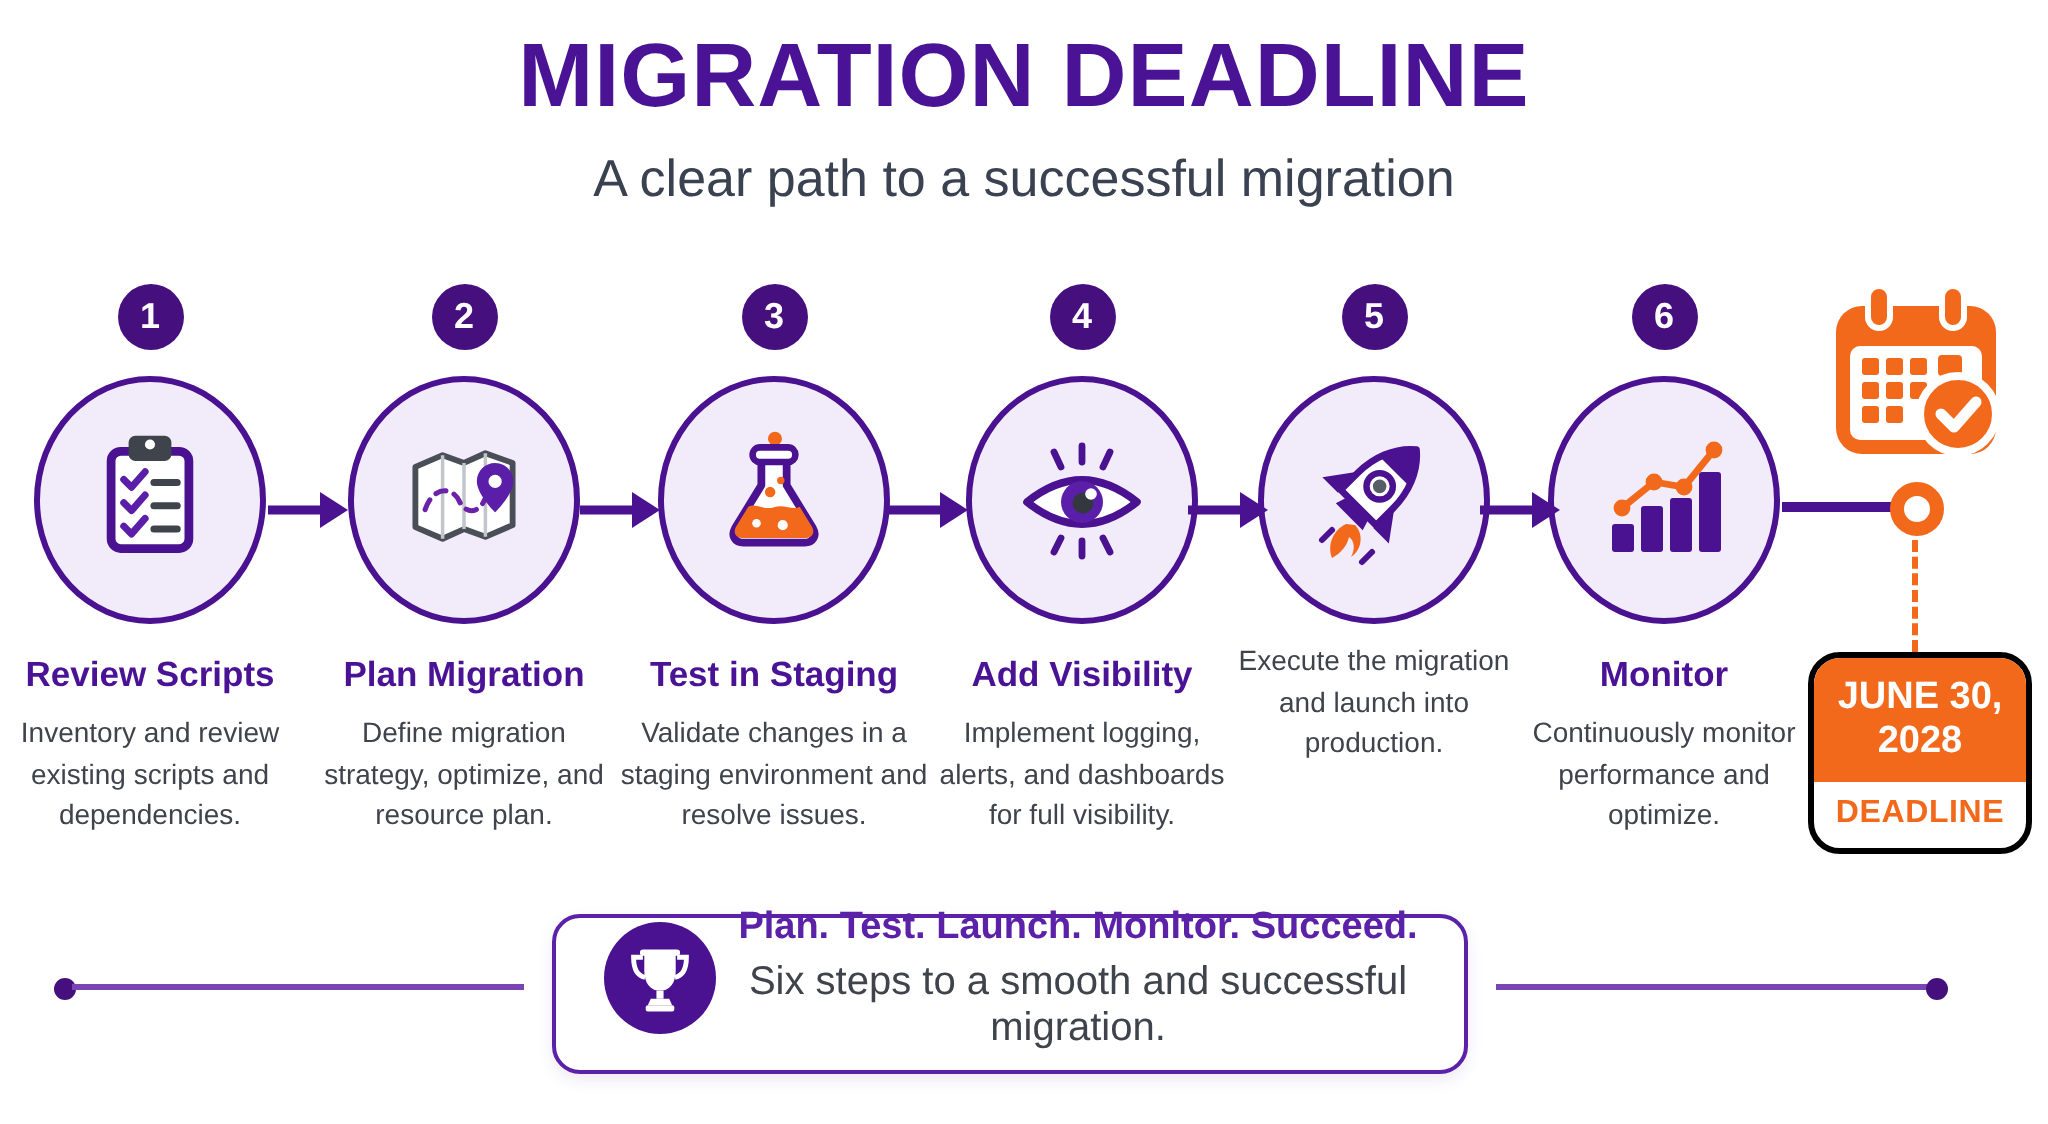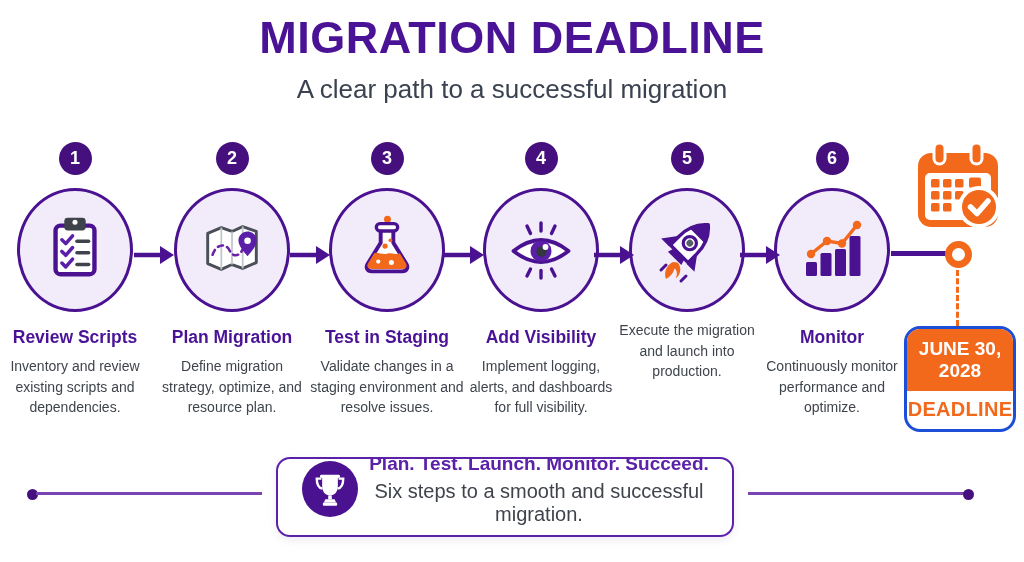--- a/index.html
+++ b/index.html
@@ -20,25 +20,25 @@
   .step-desc { margin-top:8px; font-size:14px; line-height:1.48; color:#3F444C; }
 
   .arrow { position:absolute; top:244px; }
 
   .t-line { position:absolute; left:891px; top:251px; width:57px; height:5px; background:#4A1190; }
   .t-ring { position:absolute; left:945px; top:241px; width:27px; height:27px; border-radius:50%;
     border:7px solid #F2691C; background:#fff; }
   .t-dash { position:absolute; left:956px; top:270px; height:56px; width:0; border-left:3px dashed #F2691C; }
   .calendar { position:absolute; left:913px; top:141px; }
 
-  .badge { position:absolute; left:904px; top:326px; width:112px; border:3px solid #1d4ed8;
+  .badge { position:absolute; left:904px; top:326px; width:112px; border:3px solid #000000;
     border-radius:16px; overflow:hidden; background:#fff; text-align:center; }
   .badge-top { background:#F2691C; color:#fff; font-weight:bold; font-size:19px; line-height:1.18;
     padding:9px 2px 8px; }
-  .badge-bottom { color:#F2691C; font-weight:bold; font-size:20px; padding:7px 0 8px; letter-spacing:.3px; }
+  .badge-bottom { color:#F2691C; font-weight:bold; font-size:16px; padding:7px 0 8px; letter-spacing:.3px; }
 
   .banner { position:absolute; left:276px; top:457px; width:458px; height:80px;
     border:2px solid #5B21A8; border-radius:14px; background:#fff;
     box-shadow:0 3px 8px rgba(80,40,140,.10); display:flex; align-items:center; padding:0 12px 16px 24px; }
   .trophy-circle { width:56px; height:56px; border-radius:50%; background:#4A1190;
     display:flex; align-items:center; justify-content:center; flex-shrink:0; }
   .banner-text { flex:1; text-align:center; }
   .banner-headline { font-size:19px; font-weight:bold; color:#5B21A8; }
   .banner-subtext { font-size:20px; color:#3F444C; margin-top:5px; }
 

